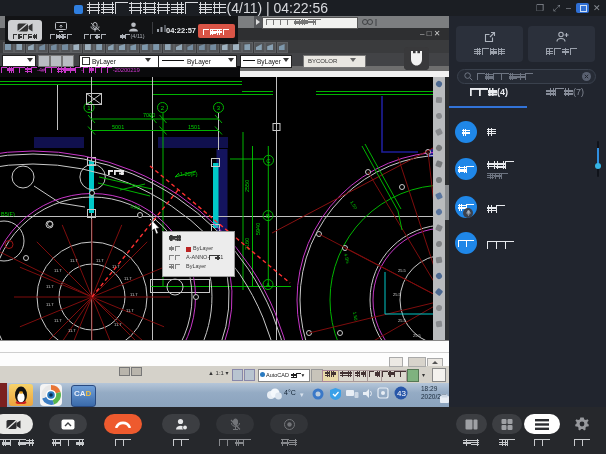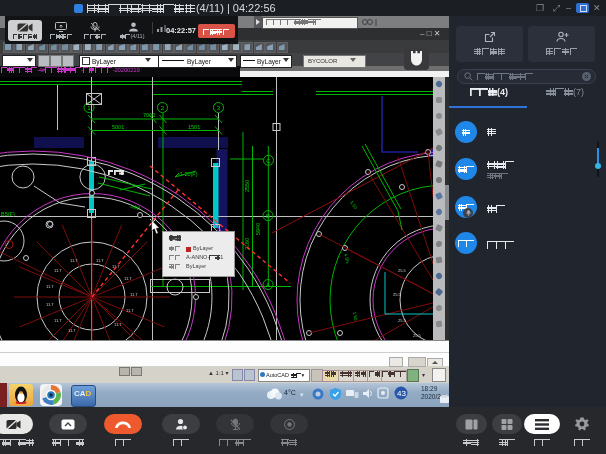--- a/index.html
+++ b/index.html
@@ -1,21 +1,21 @@
 <!DOCTYPE html>
 <html><head>
 <meta charset="utf-8">
 <style>
   html,body{margin:0;padding:0;}
   body{width:606px;height:454px;overflow:hidden;background:#000;font-family:"Liberation Sans",sans-serif;position:relative;}
   .abs{position:absolute;}
   .fz{display:inline-block;width:.92em;height:.88em;vertical-align:-10%;margin:0 .04em;background-repeat:no-repeat;}
   
   #titlebar{left:0;top:0;width:606px;height:16px;background:#1b1e23;z-index:30;}
-  #title{left:74px;top:2px;color:#d8dade;font-size:11px;line-height:12px;white-space:nowrap;z-index:31;}
+  #title{left:74px;top:2px;color:#d8dade;font-size:14px;line-height:12px;white-space:nowrap;z-index:31;}
   
   .wc{color:#8a8f96;font-size:9px;top:3px;z-index:31;}
   
   #screen{left:0;top:16px;width:449px;height:391px;background:#000;z-index:1;}
   .menurow{left:0;width:449px;background:#77797b;}
   
   #panel{left:449px;top:16px;width:157px;height:391px;background:#21252e;z-index:5;}
   .pbtn{width:67px;height:36px;background:#2b303b;border-radius:4px;top:10px;}
   .pbtn .lbl{position:absolute;left:0;right:0;top:21px;text-align:center;font-size:8px;color:#9aa0ab;}
   #searchbox{left:8px;top:53px;width:137px;height:13px;border:1px solid #3a414d;border-radius:8px;background:#262b35;}

